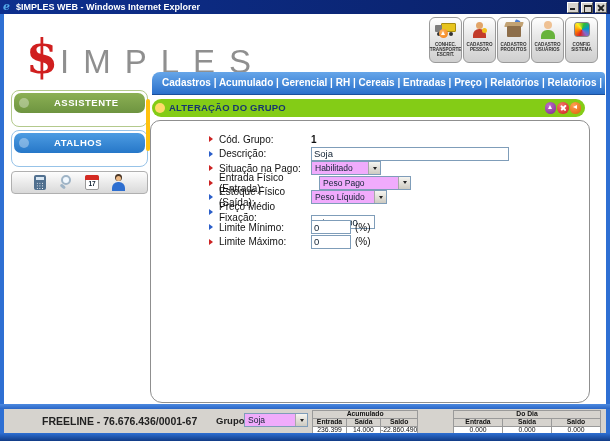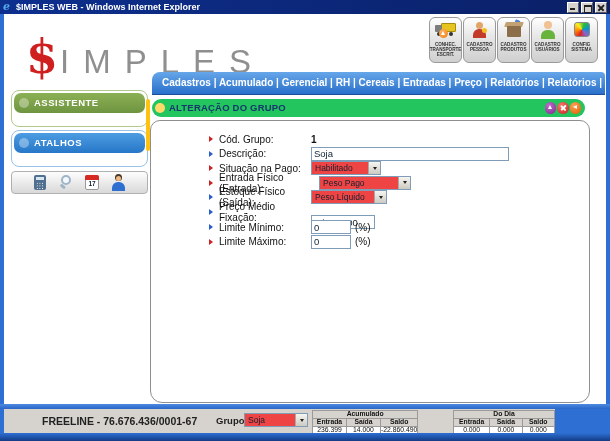--- a/index.html
+++ b/index.html
@@ -51,21 +51,21 @@
   .us-body{position:absolute;left:6px;top:10px;width:14px;height:9px;background:#67b33c;border-radius:6px 6px 0 0;}
   
   .cf-fan{position:absolute;left:5px;top:2px;width:16px;height:15px;border-radius:3px;
     background:conic-gradient(from 200deg,#d22,#f80,#fe2,#3b3,#09c,#86c,#d22);border:1px solid #888;}
 
   
   .sd-panel{position:absolute;left:7px;width:137px;background:#fff;border-radius:8px;}
   .sd-assist{top:76px;height:37px;border:1px solid #b3c98c;}
   .sd-atalho{top:116px;height:37px;border:1px solid #97c3e8;}
   .sd-btn{position:absolute;left:2px;top:2px;right:2px;height:20px;border-radius:7px;
-    color:#fff;font-size:9.5px;font-weight:bold;letter-spacing:.5px;line-height:20px;padding-left:20px;cursor:pointer;}
+    color:#fff;font-size:9.5px;font-weight:bold;letter-spacing:.5px;line-height:20px;padding-left:40px;cursor:pointer;}
   .sd-btn .dot{position:absolute;left:5px;top:5px;width:10px;height:10px;border-radius:50%;background:rgba(255,255,255,.35);}
   .g-btn{background:linear-gradient(#8cb054,#6e9440);}
   .b-btn{background:linear-gradient(#4d9ce2,#2677c8);}
   .iconbar{position:absolute;left:7px;top:157px;width:137px;height:23px;background:linear-gradient(#fdfdfd,#d9d9d9);
     border:1px solid #b0b0b0;border-radius:4px;display:flex;align-items:center;justify-content:center;gap:9px;}
   .sic{position:relative;width:17px;height:18px;cursor:pointer;}
   .calc-body{position:absolute;left:2px;top:1px;width:12px;height:15px;background:#51708f;border-radius:2px;}
   .calc-scr{position:absolute;left:4px;top:3px;width:8px;height:3px;background:#d8e6f2;}
   .calc-keys{position:absolute;left:4px;top:8px;width:8px;height:7px;
     background:radial-gradient(#fff 28%,transparent 32%) 0 0/2.6px 2.6px;}
@@ -80,21 +80,21 @@
 
   
   .menubar{position:absolute;left:148px;top:58px;width:453px;height:23px;border-radius:8px 4px 0 0;
     background:linear-gradient(#66a6e9,#2a70cb);border-bottom:1px solid #1a4f9b;
     color:#fff;font-size:10px;font-weight:bold;line-height:22px;padding-left:10px;white-space:nowrap;}
   .menu-item{cursor:pointer;}
   .menu-item::after{content:" | ";font-weight:bold;}
 
   
   .ystrip{position:absolute;left:142px;top:85px;width:4px;height:52px;background:#ffc20e;border-radius:2px;}
-  .ybar{position:absolute;left:148px;top:85px;width:433px;height:18px;background:#22c55e;border-radius:9px;}
+  .ybar{position:absolute;left:148px;top:85px;width:433px;height:18px;background:#84cc16;border-radius:9px;}
   .ybar .ydot{position:absolute;left:3px;top:4px;width:10px;height:10px;border-radius:50%;background:#ffda6b;}
   .ybar .ytitle{position:absolute;left:17px;top:0;font-size:9.5px;font-weight:bold;color:#17366e;line-height:18px;letter-spacing:.2px;}
   .ybtns{position:absolute;right:4px;top:3px;display:flex;gap:1px;}
   .rb{width:11.5px;height:11.5px;border-radius:50%;position:relative;cursor:pointer;}
   .rb-up{background:radial-gradient(circle at 35% 30%,#c06ccc,#7c2a8f);}
   .rb-up::after{content:"";position:absolute;left:3px;top:3.2px;border-left:2.8px solid transparent;border-right:2.8px solid transparent;border-bottom:4.5px solid #fff;}
   .rb-x{background:radial-gradient(circle at 35% 30%,#f4796a,#cd1f1f);}
   .rb-x::before,.rb-x::after{content:"";position:absolute;left:2.5px;top:5px;width:6.5px;height:1.6px;background:#fff;border-radius:1px;}
   .rb-x::before{transform:rotate(45deg);}.rb-x::after{transform:rotate(-45deg);}
   .rb-back{background:radial-gradient(circle at 35% 30%,#ffa053,#de5f03);}
@@ -104,30 +104,30 @@
   .panel{position:absolute;left:146px;top:106px;width:440px;height:283px;background:#fff;
     border:1px solid #8f8f8f;border-radius:10px 10px 12px 12px;}
   .frow{position:absolute;left:58px;height:14px;display:flex;align-items:center;width:375px;}
   .bullet{width:0;height:0;border-top:3px solid transparent;border-bottom:3px solid transparent;margin-right:6px;}
   .bullet.red{border-left:4.5px solid #cc2222;}
   .bullet.blue{border-left:4.5px solid #2a5ec9;}
   .flabel{width:92px;font-size:10px;color:#111;}
   .fstatic{font-size:10px;font-weight:bold;color:#111;}
   .fin{height:14px;border:1px solid #7f9db9;font-size:9.5px;color:#123;padding:0 2px;background:#fff;}
   .fin.right{text-align:left;margin-top:20px;}
-  .fsel{position:relative;height:14px;background:#ef4444;border:1px solid #7f9db9;font-size:8.5px;color:#123;
+  .fsel{position:relative;height:14px;background:#f0abfc;border:1px solid #7f9db9;font-size:8.5px;color:#123;
     line-height:12px;padding:0 14px 0 3px;cursor:pointer;white-space:nowrap;}
   .fsel .ab{position:absolute;right:0;top:0;bottom:0;width:12px;background:linear-gradient(#f6f5f0,#cdcac1);
     border-left:1px solid #a8a8a8;display:flex;align-items:center;justify-content:center;}
   .ab::after{content:"";border-left:2.5px solid transparent;border-right:2.5px solid transparent;border-top:3.5px solid #222;}
   .suffix{font-size:10px;color:#111;margin-left:4px;}
 
   
   .divider{position:absolute;left:0;top:404px;width:610px;height:5px;background:linear-gradient(#4d8ae0,#2a66c6);}
-  .statusbar{position:absolute;left:4px;top:409px;width:551px;height:24px;background:#d6d3ce;}
+  .statusbar{position:absolute;left:4px;top:409px;width:602px;height:24px;background:#d6d3ce;}
   .company{position:absolute;left:38px;top:0;line-height:24px;font-size:10.5px;font-weight:bold;color:#222;}
   .grp-lbl{position:absolute;left:212px;top:0;line-height:24px;font-size:9.5px;font-weight:bold;color:#222;}
   .grp-sel{position:absolute;left:240px;top:4px;width:64px;}
   .sbt{position:absolute;top:1px;border-collapse:collapse;}
   .sbt td{border:1px solid #9a9a9a;padding:0;text-align:center;font-size:6.8px;line-height:6.8px;height:6.8px;color:#111;}
   .sbt .tt td{font-weight:bold;background:#d6d3ce;}
   .sbt .hh td{font-weight:bold;background:#d6d3ce;}
   .sbt .vv td{background:#fff;}
   .t-acc{left:308px;}
   .t-dia{left:449px;}

